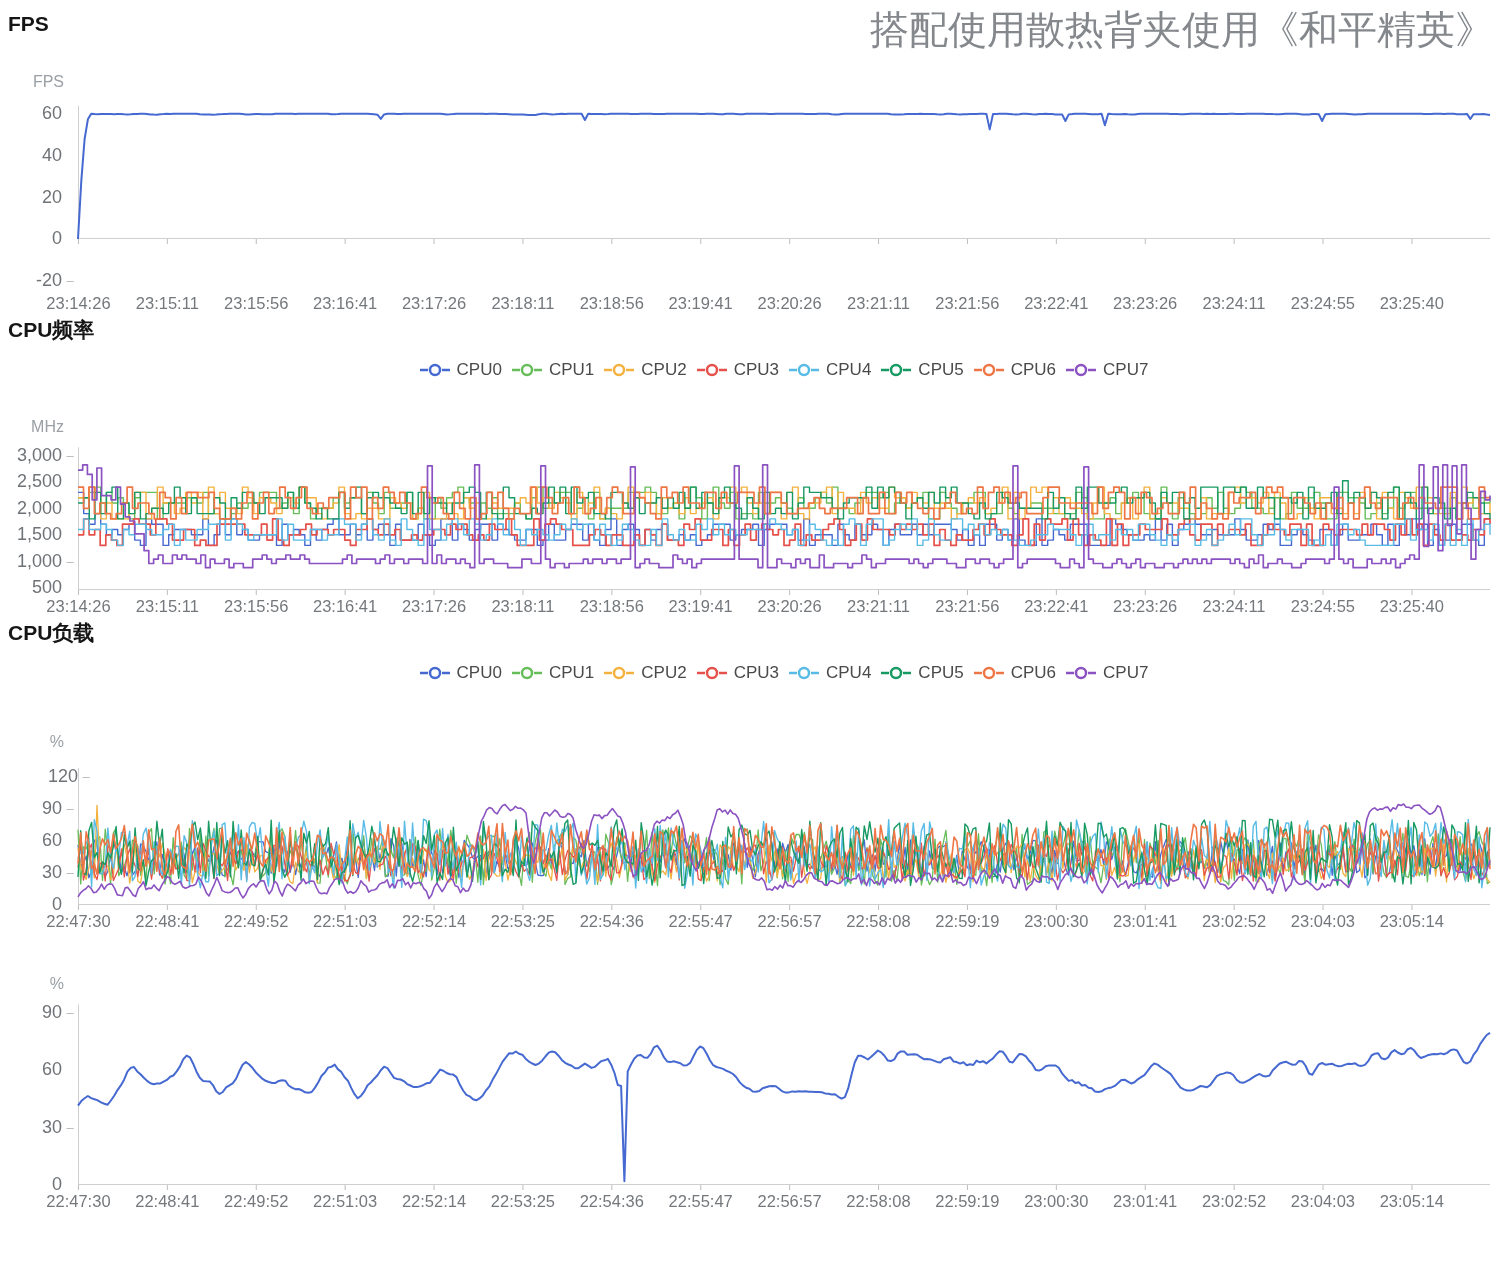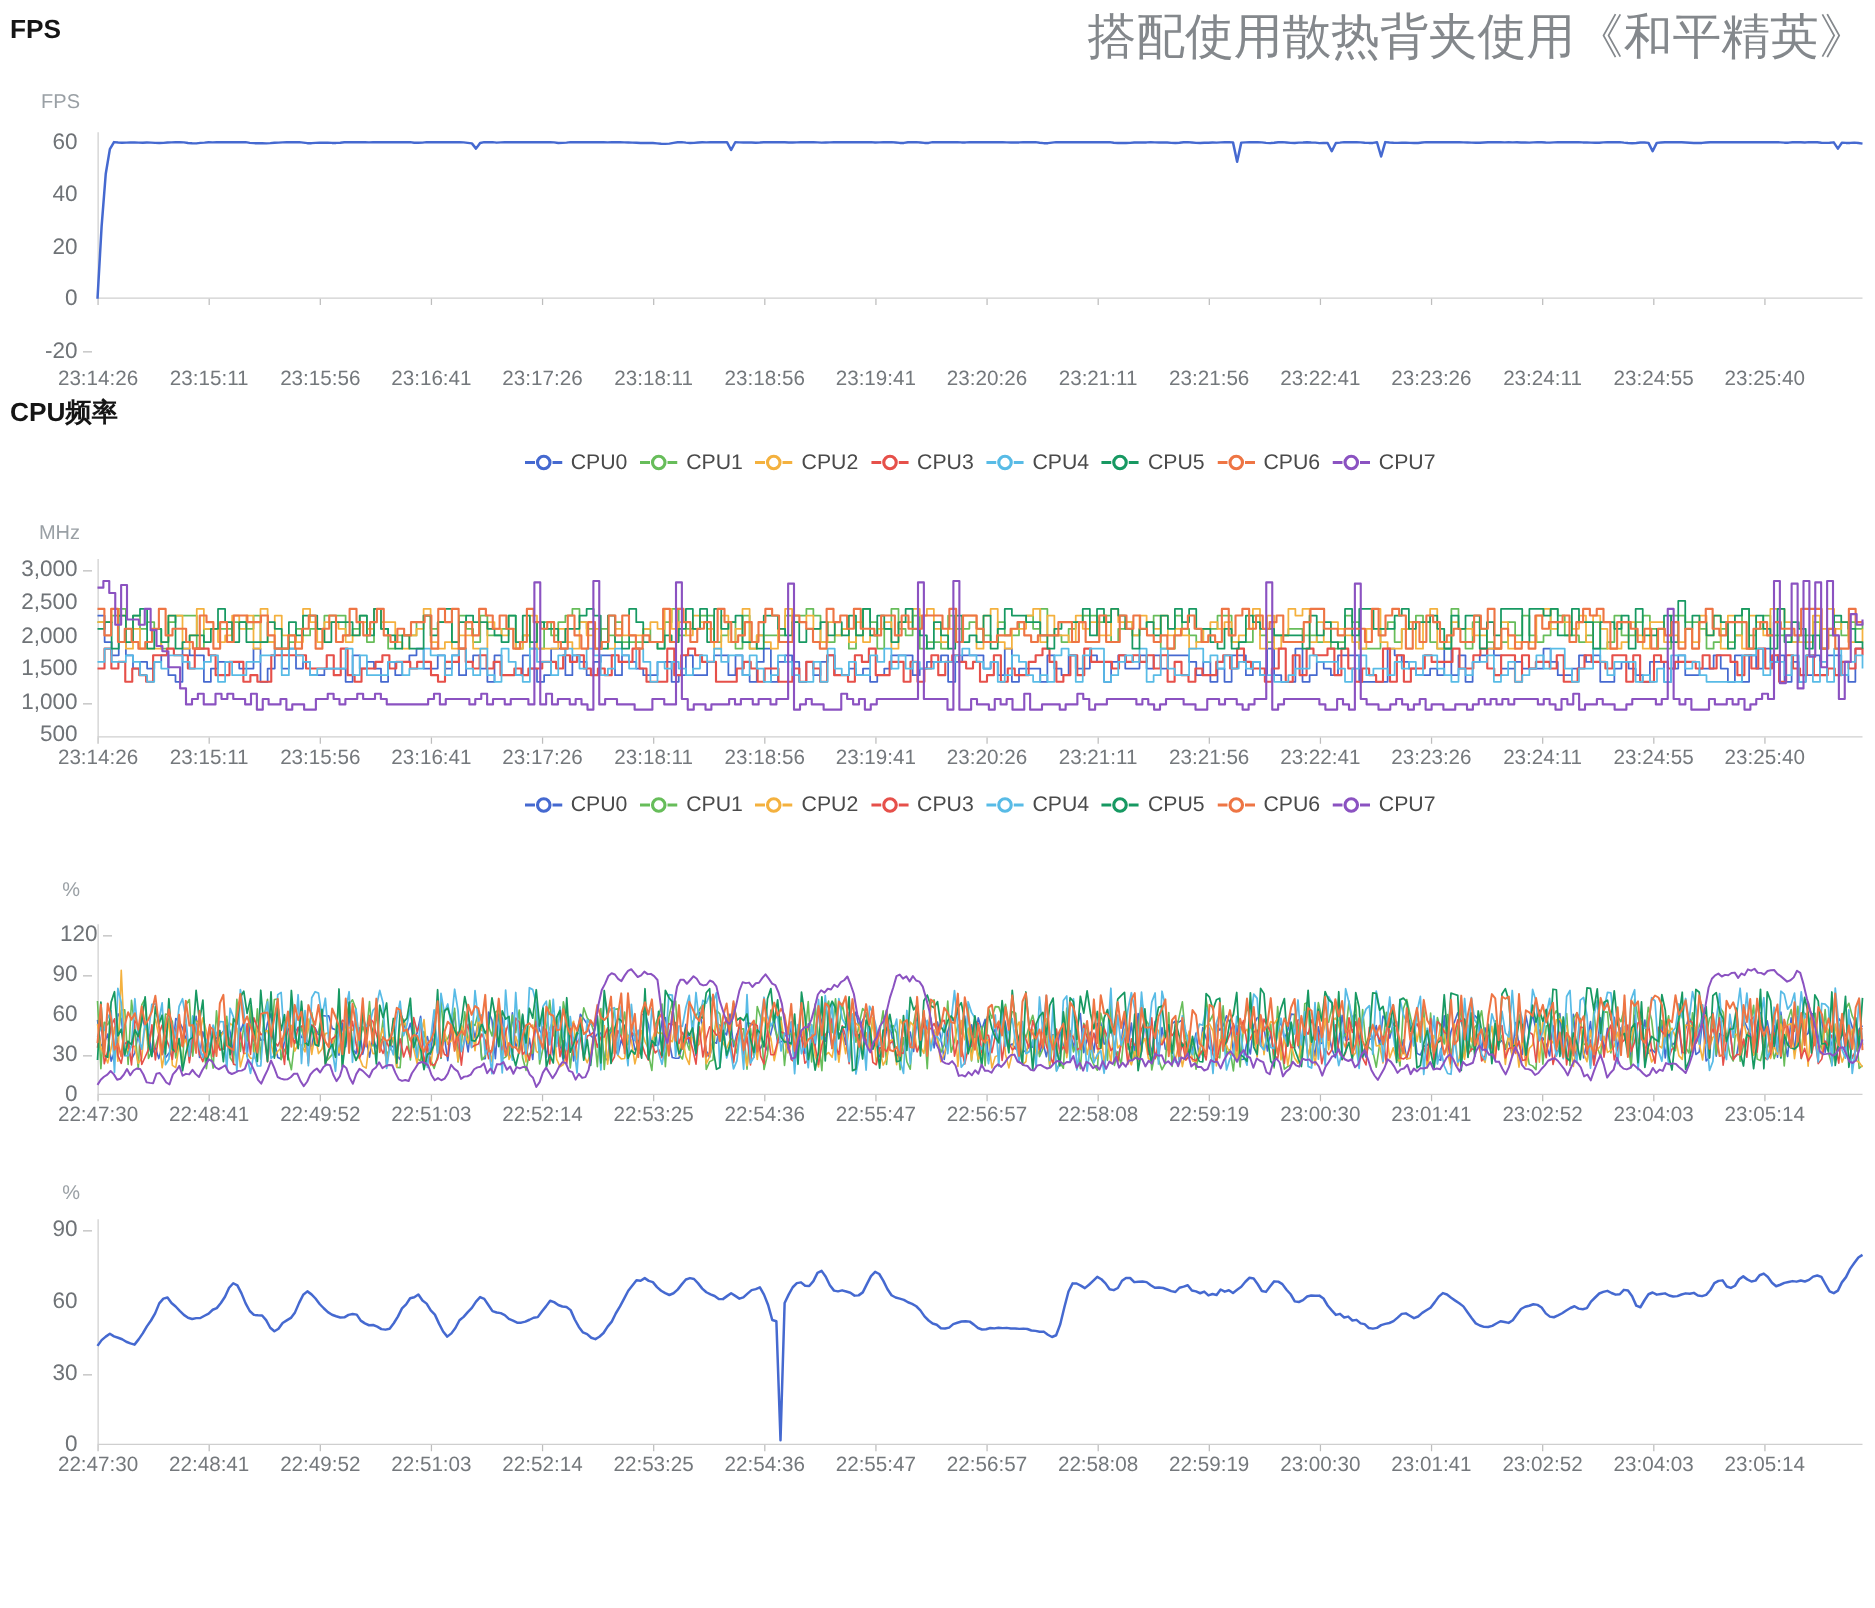--- a/index.html
+++ b/index.html
@@ -236,20 +236,21 @@
         <span class="x-cell">23:20:26</span>
         <span class="x-cell">23:21:11</span>
         <span class="x-cell">23:21:56</span>
         <span class="x-cell">23:22:41</span>
         <span class="x-cell">23:23:26</span>
         <span class="x-cell">23:24:11</span>
         <span class="x-cell">23:24:55</span>
         <span class="x-cell">23:25:40</span>
       </div>
     </div>
+    <h2 class="sec sec-load">CPU负载</h2>
     <div class="legend">
       <span class="lg-item">
         <svg width="30" height="16">
           <line x1="0" y1="8" x2="8" y2="8" stroke="#4569d0" stroke-width="2.5"></line>
           <circle cx="15" cy="8" r="5" fill="#fff" stroke="#4569d0" stroke-width="2.5"></circle>
           <line x1="22" y1="8" x2="30" y2="8" stroke="#4569d0" stroke-width="2.5"></line>
         </svg>
         <span class="lg-label">CPU0</span>
       </span>
       <span class="lg-item">

